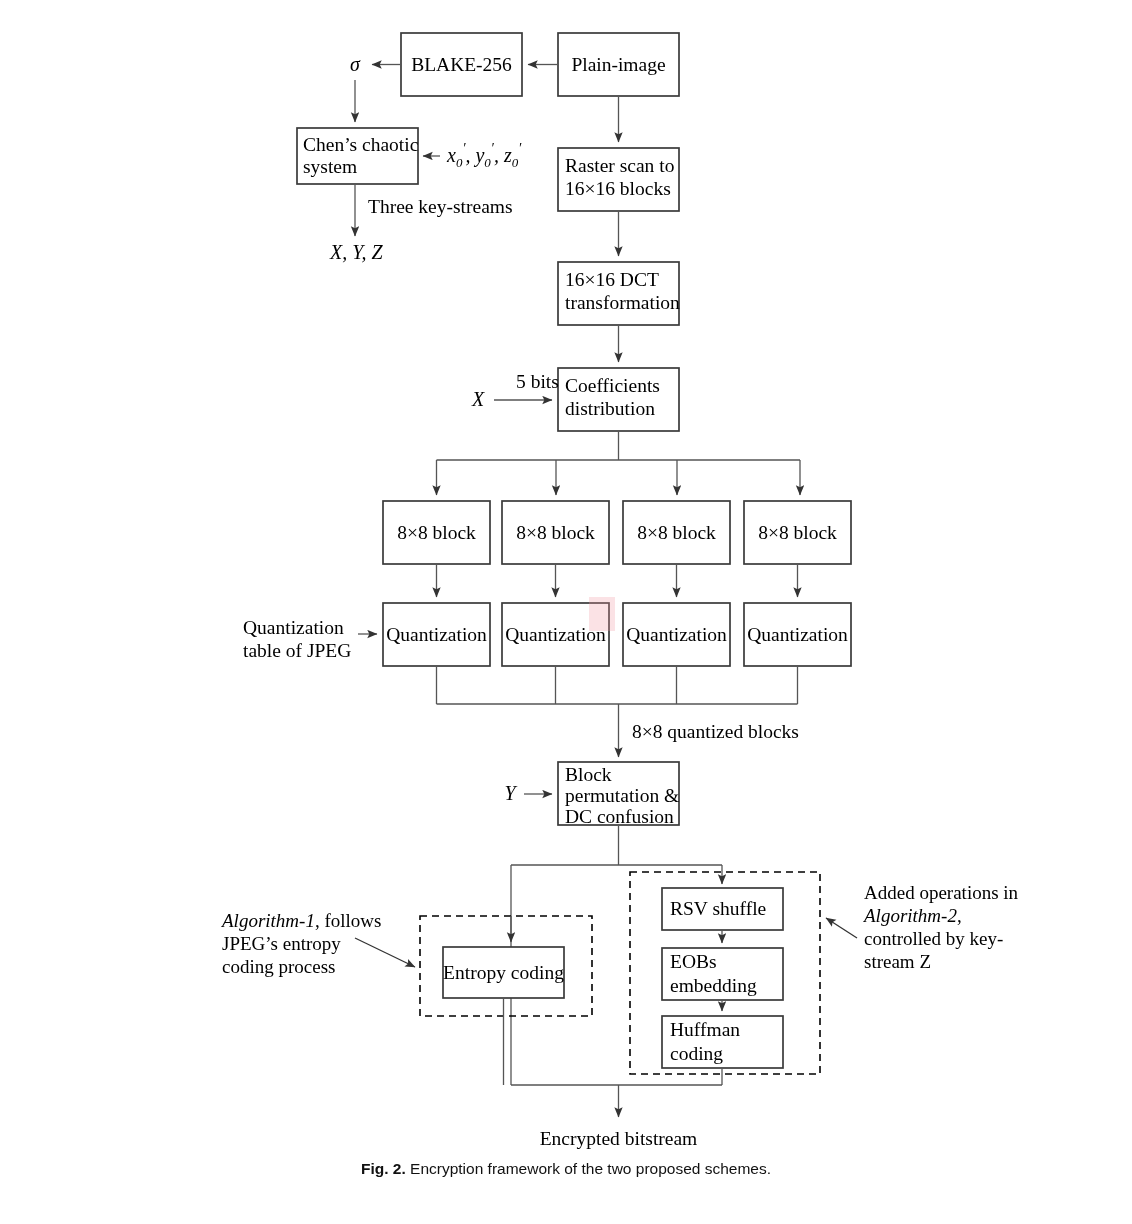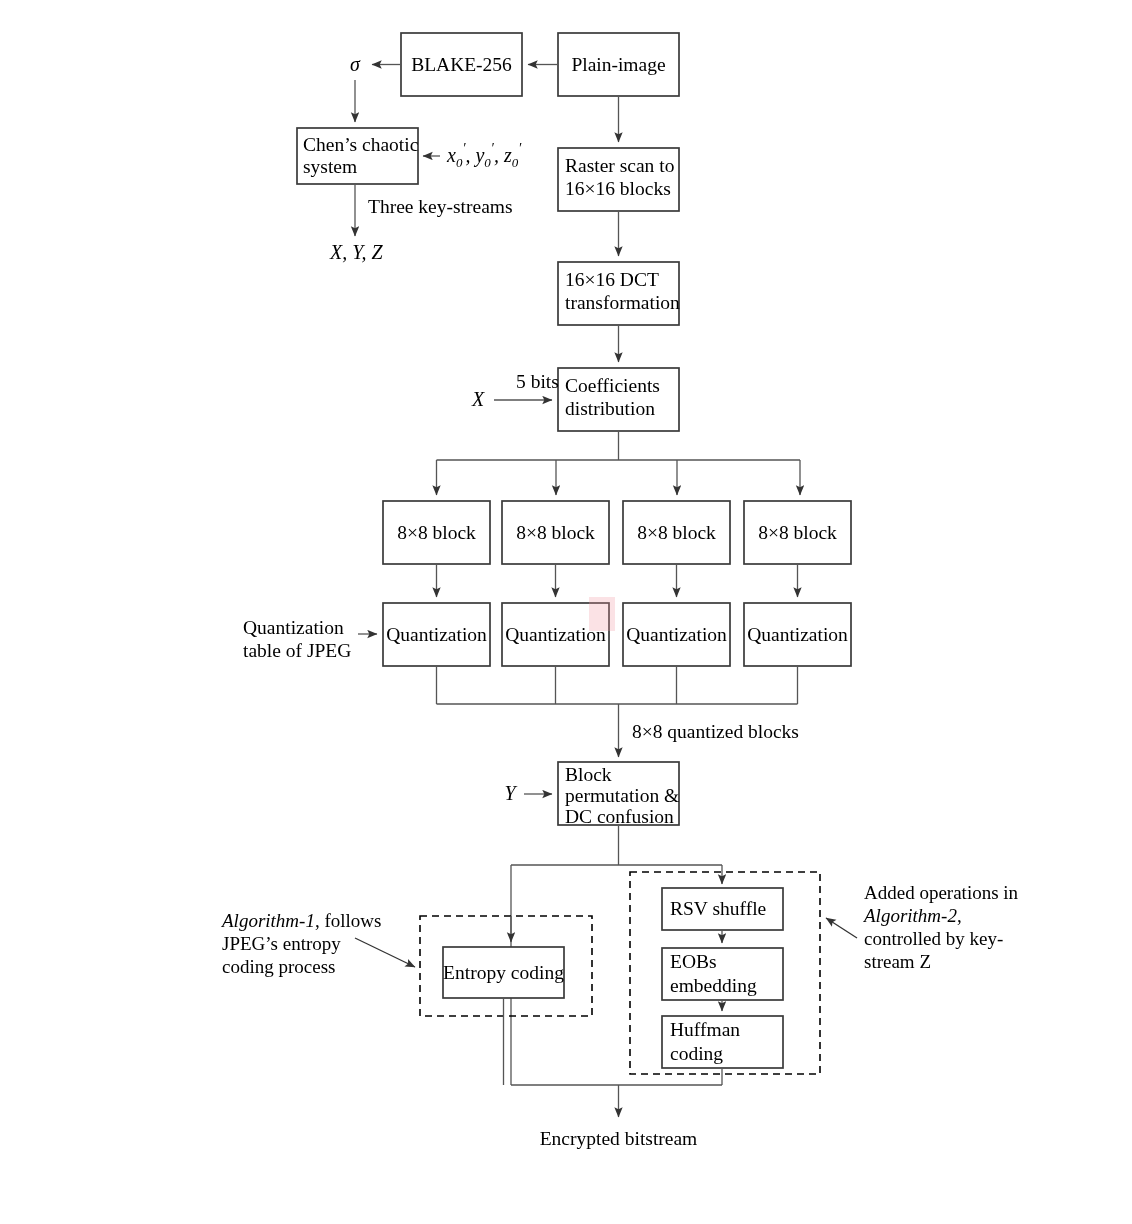--- a/index.html
+++ b/index.html
@@ -308,14 +308,18 @@
         <tspan class="annot-em">Algorithm-2</tspan><tspan>,</tspan>
       </text>
       <text class="annot" x="864" y="945">controlled by key-</text>
       <text class="annot" x="864" y="968">stream Z</text>
       <line class="conn-dark" x1="857" y1="938" x2="826" y2="918" marker-end="url(#arrowsm)"></line>
     </g>
   </svg>
 
   <div class="watermark"></div>
 
+  <div class="caption">
+    <b>Fig. 2.</b>
+    <span>Encryption framework of the two proposed schemes.</span>
+  </div>
 
 </div>
 
 </body></html>

